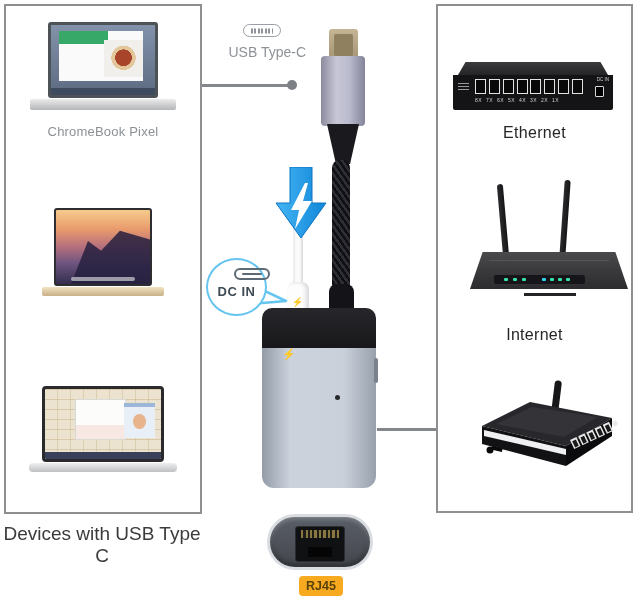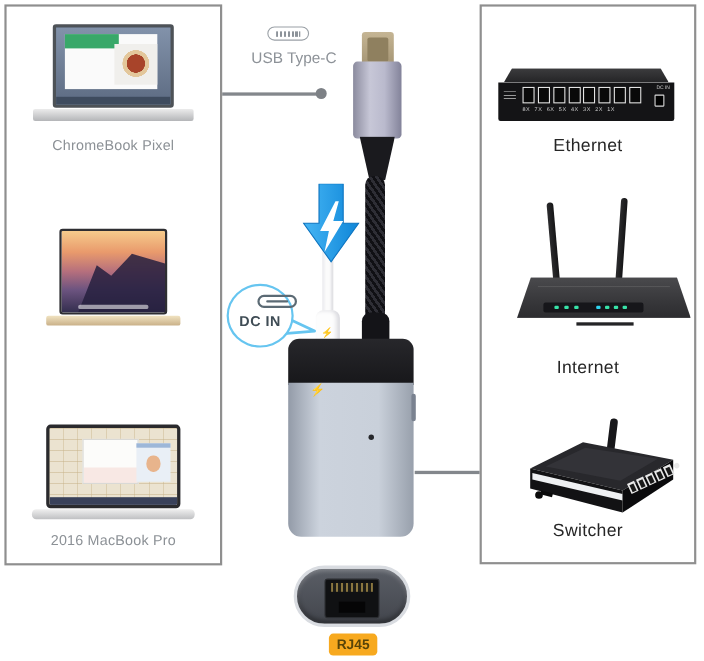--- a/index.html
+++ b/index.html
@@ -207,23 +207,23 @@
     <div class="laptop" style="top:380px; width:150px;">
       <div class="screen mbp-screen">
         <div class="mbp-panel"></div>
         <div class="mbp-video">
           <div class="mbp-face"></div>
         </div>
         <div class="mbp-task"></div>
       </div>
       <div class="base mbp-base"></div>
     </div>
-    <div class="dev-label" style="top:477px;">2016 MacBook Pro</div>
-  </div>
-
+  </div>
+
+  <div id="caption">Devices with USB Type C</div>
 
   <div id="right-panel" class="panel">
 
     <div class="sw">
       <div class="sw-top"></div>
       <div class="sw-front">
         <div class="sw-auto"></div>
         <div class="sw-ports">
           <div class="sw-port"></div>
             <div class="sw-port"></div>
@@ -269,21 +269,20 @@
           <rect x="27" y="0" width="7" height="10" fill="#e8e8e8"></rect>
             <rect x="28.5" y="2" width="4" height="7" fill="#1a1a1a"></rect>
           <rect x="36" y="0" width="7" height="10" fill="#e8e8e8"></rect>
             <rect x="37.5" y="2" width="4" height="7" fill="#1a1a1a"></rect>
           <circle cx="48" cy="4" r="2.5" fill="#e8e8e8"></circle>
         </g>
         <circle cx="24" cy="72" r="3.5" fill="#0a0a0a"></circle>
         <rect x="26" y="68" width="11" height="3.5" fill="#0a0a0a" transform="rotate(14 26 68)"></rect>
       </svg>
     </div>
-    <div class="net-label" style="top:468px;">Switcher</div>
   </div>
 
   <div class="usbc-icon"></div>
   <div id="usbc-label">USB Type-C</div>
 
   <div id="line-left" class="conn-line"></div>
   <div id="line-dot"></div>
   <div id="line-right" class="conn-line"></div>
 
   <div class="plug-tip"></div>

